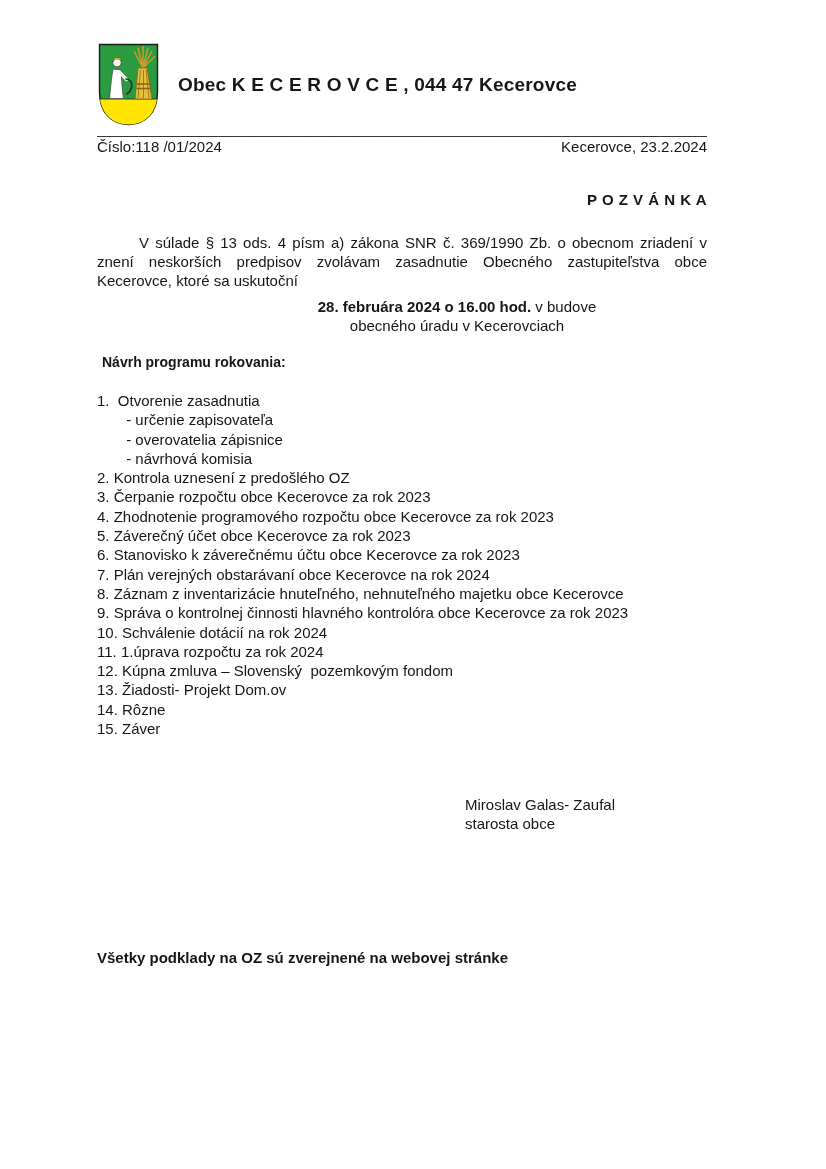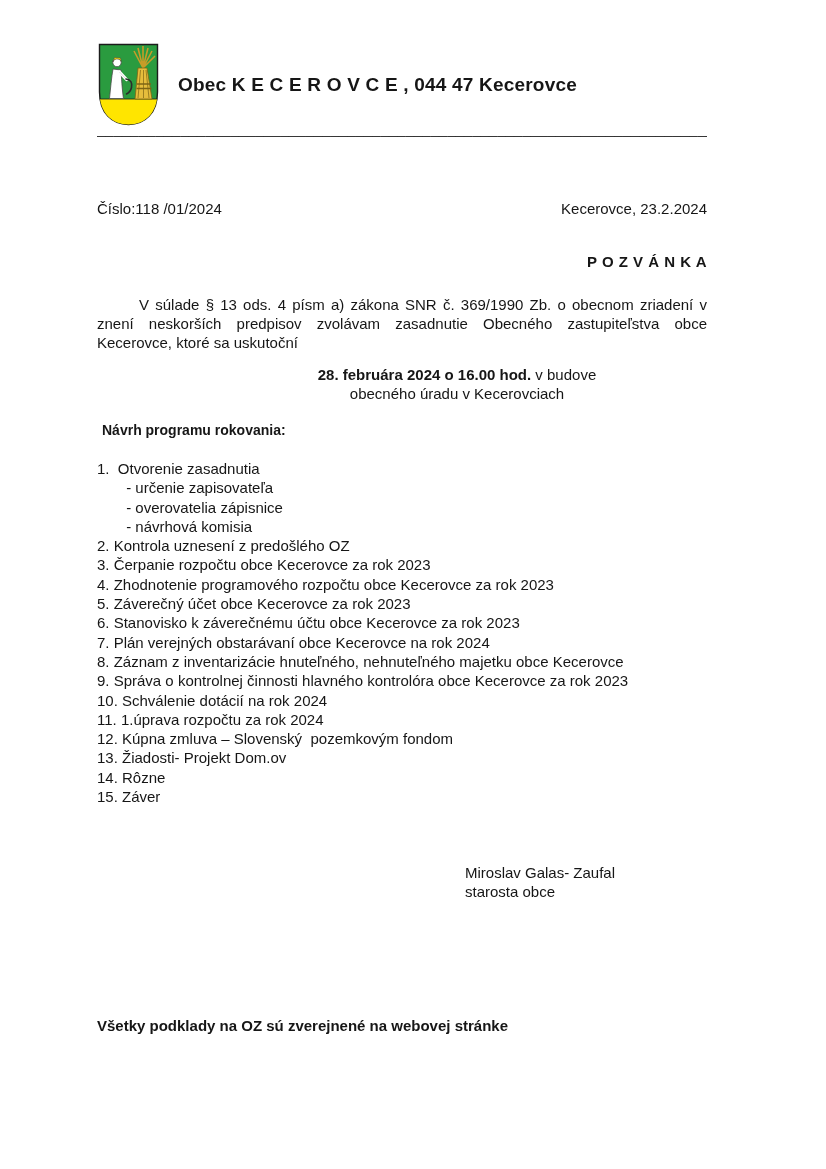--- a/index.html
+++ b/index.html
@@ -42,37 +42,36 @@
   .divider {
     margin-top: -6px;
     height: 16px;
     line-height: 16px;
     white-space: pre;
     overflow: hidden;
     font-size: 15px;
     color: #2a2a2a;
   }
   .meta-row {
-    margin-top: 62px;
     display: flex;
     justify-content: space-between;
   }
   .invitation-title {
     margin-top: 34px;
     text-align: right;
     font-weight: bold;
     letter-spacing: 0.5px;
   }
   .intro-paragraph {
     margin-top: 24px;
     text-align: justify;
     text-indent: 42px;
   }
   .date-block {
-    margin-top: 13px;
+    margin-top: 7px;
     margin-left: 110px;
     width: 500px;
     text-align: center;
   }
   .date-block .bold { font-weight: bold; }
   .program-heading {
     margin-top: 17px;
     padding-left: 5px;
     font-size: 14px;
     font-weight: bold;

